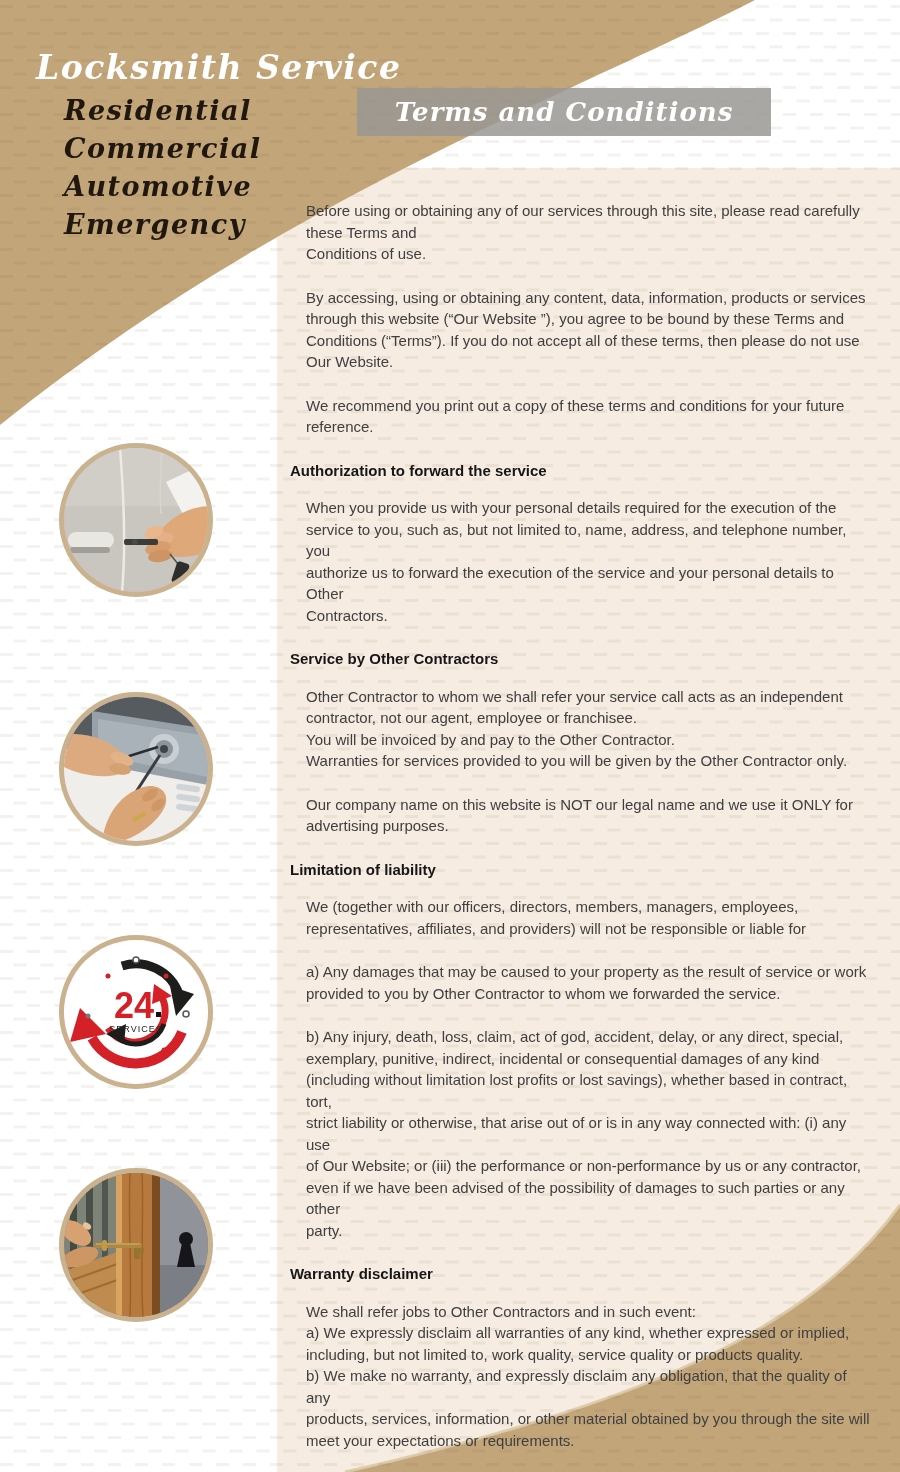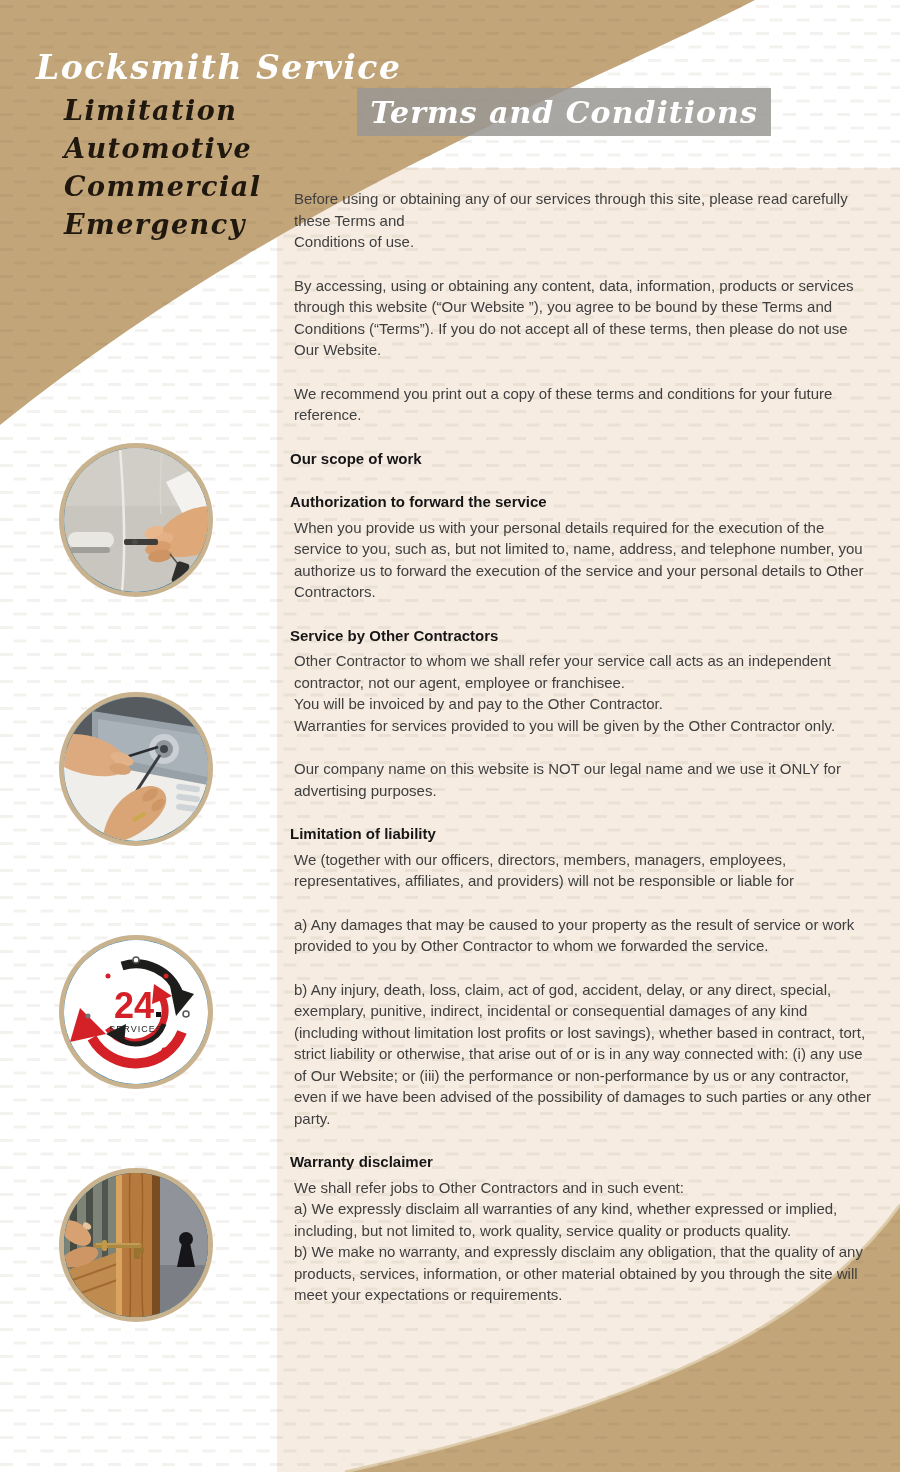--- a/index.html
+++ b/index.html
@@ -12,29 +12,29 @@
          font-family:"DejaVu Serif",serif;font-style:italic;font-weight:bold;
          font-size:33px;color:#ffffff;letter-spacing:1.5px;}
   .services{position:absolute;left:64px;top:92px;z-index:3;margin:0;padding:0;list-style:none;
             font-family:"DejaVu Serif",serif;font-style:italic;font-weight:bold;
             font-size:27px;color:#20180e;letter-spacing:1.5px;}
   .services li{height:38px;line-height:38px;}
 
   .banner{position:absolute;left:357px;top:88px;width:414px;height:48px;z-index:3;
           background:rgba(152,150,147,0.84);display:flex;align-items:center;justify-content:center;}
   .banner span{font-family:"DejaVu Serif",serif;font-style:italic;font-weight:bold;
-               font-size:30px;color:#ffffff;letter-spacing:1px;white-space:nowrap;}
+               font-size:26px;color:#ffffff;letter-spacing:1px;white-space:nowrap;}
 
   .content{position:absolute;left:290px;top:184px;width:600px;z-index:2;}
   .block{margin:0 0 22px 0;}
   .block h3{margin:0;font-size:15px;line-height:21.5px;color:#161616;font-weight:bold;}
-  .block p{margin:4px;font-size:15px;line-height:21.5px;color:#3f3f3f;white-space:pre-line;}
+  .block p{margin:16px;font-size:15px;line-height:21.5px;color:#3f3f3f;white-space:pre-line;}
 
   .photo{position:absolute;left:59px;width:144px;height:144px;border:5px solid #c9b28e;
-         border-radius:50%;overflow:hidden;background:#0369a1;z-index:2;}
+         border-radius:50%;overflow:hidden;background:#fca5a5;z-index:2;}
   .photo svg{display:block;}
   .photo-1{top:443px;}
   .photo-2{top:692px;}
   .photo-3{top:935px;}
   .photo-4{top:1168px;}
 </style>
 </head>
 <body>
 
 <div class="page">
@@ -48,23 +48,23 @@
     </defs>
     <rect x="277" y="168" width="623" height="1304" fill="#f6ece2"></rect>
     <path d="M0,0 L755,0 C570,95 280,200 0,425 Z" fill="#c3a57a"></path>
     <path d="M900,1205 C810,1330 640,1405 345,1472 L900,1472 Z" fill="#c3a57a"></path>
     <path d="M900,1205 C810,1330 640,1405 345,1472" fill="none" stroke="#dccaa8" stroke-width="3" opacity="0.9"></path>
     <rect width="900" height="1472" fill="url(#dashes)"></rect>
   </svg>
 
   <h1 class="brand">Locksmith Service</h1>
   <ul class="services">
-    <li>Limitation</li>
+    <li>Residential</li>
+    <li>Commercial</li>
     <li>Automotive</li>
-    <li>Commercial</li>
     <li>Emergency</li>
   </ul>
 
   <div class="banner">
     <span>Terms and Conditions</span>
   </div>
 
   <div class="photo photo-1">
     <svg width="144" height="144" viewBox="0 0 144 144">
       <rect width="144" height="144" fill="#c8c6bf"></rect>
@@ -171,21 +171,20 @@
       <p>By accessing, using or obtaining any content, data, information, products or services
 through this website (“Our Website ”), you agree to be bound by these Terms and
 Conditions (“Terms”). If you do not accept all of these terms, then please do not use
 Our Website.</p>
     </div>
     <div class="block">
       <p>We recommend you print out a copy of these terms and conditions for your future
 reference.</p>
     </div>
     <div class="block">
-      <h3>Our scope of work</h3>
     </div>
     <div class="block">
       <h3>Authorization to forward the service</h3>
       <p>When you provide us with your personal details required for the execution of the
 service to you, such as, but not limited to, name, address, and telephone number, you
 authorize us to forward the execution of the service and your personal details to Other
 Contractors.</p>
     </div>
     <div class="block">
       <h3>Service by Other Contractors</h3>

